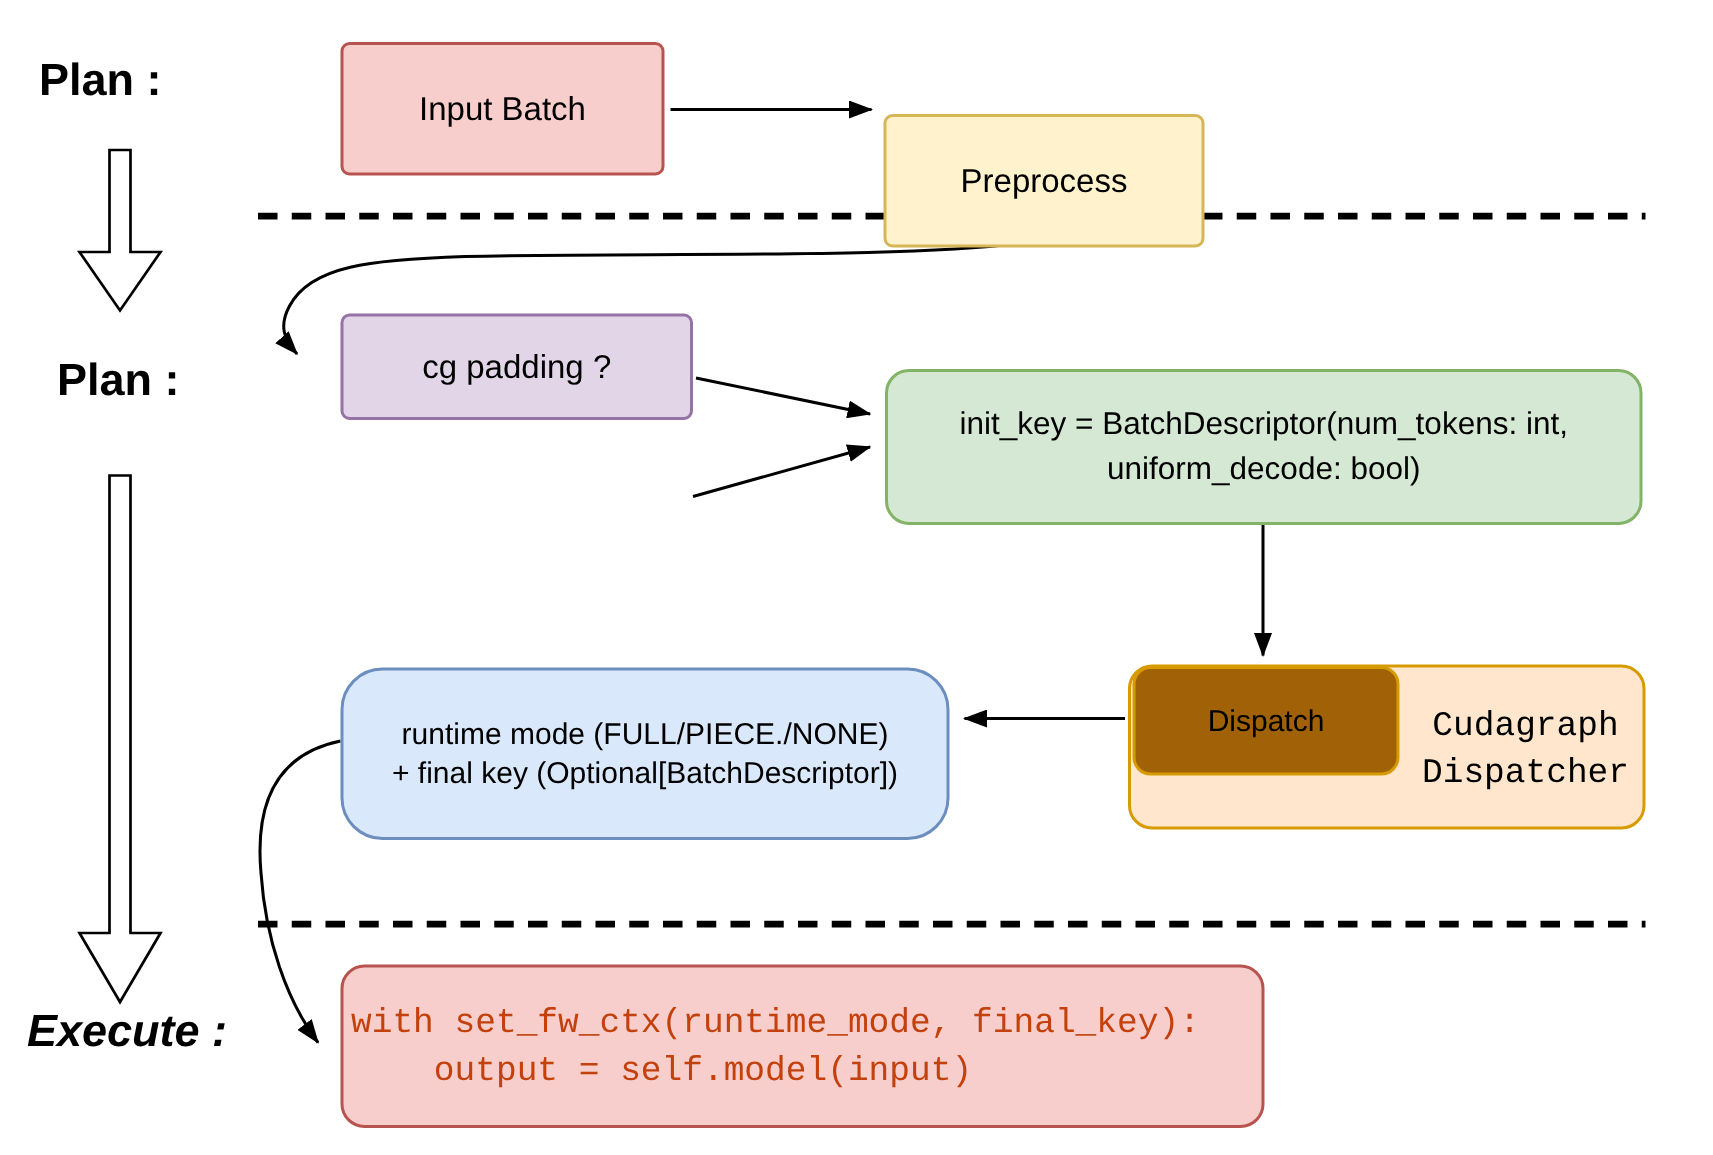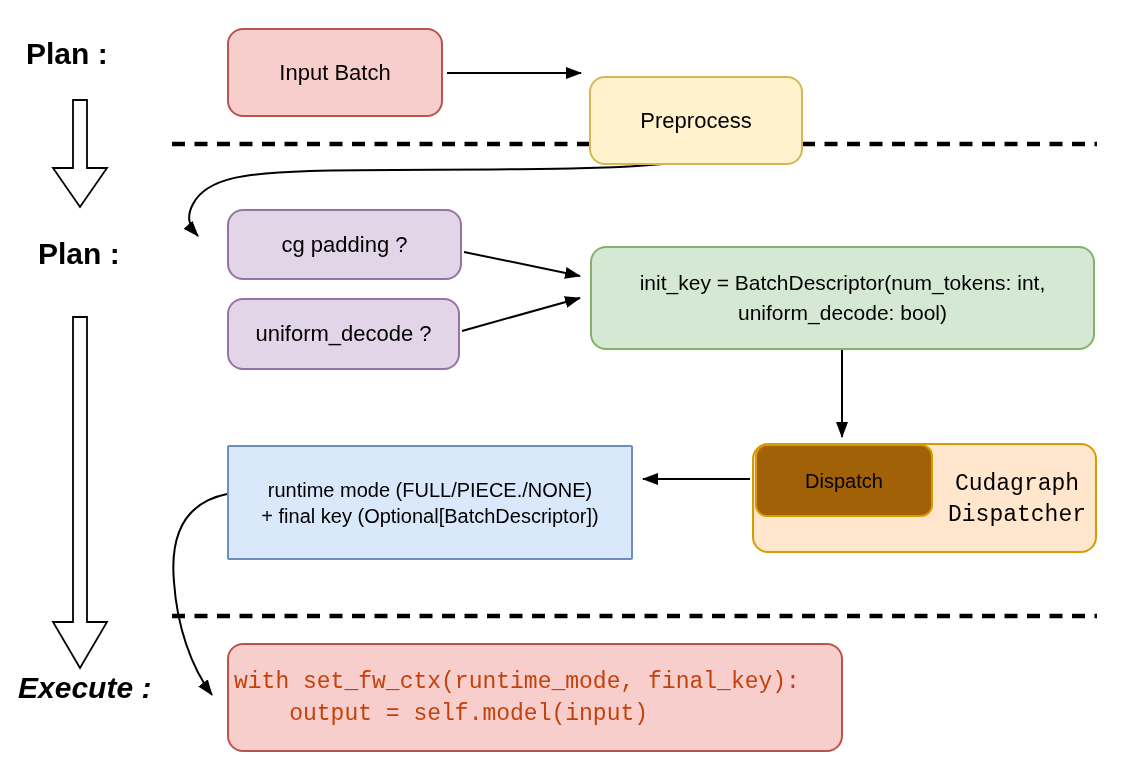--- a/index.html
+++ b/index.html
@@ -8,27 +8,27 @@
     font-family:"Liberation Sans",sans-serif;color:#000;overflow:hidden;
   }
   .wires{position:absolute;left:0;top:0;width:1142px;height:770px;}
   .stage-label{
     position:absolute;font-weight:bold;font-size:30px;line-height:32px;
     color:#000;white-space:nowrap;
   }
   .node{
     position:absolute;display:flex;align-items:center;justify-content:center;
     flex-direction:column;text-align:center;box-sizing:border-box;
-    border:2px solid #000;border-radius:16px;font-size:22px;line-height:28px;
+    border:2px solid #000;border-radius:6px;font-size:22px;line-height:28px;
   }
   .node.red   {background:#f8cecc;border-color:#b85450;}
   .node.yellow{background:#fff2cc;border-color:#d6b656;}
   .node.purple{background:#e1d5e7;border-color:#9673a6;}
   .node.green {background:#d5e8d4;border-color:#82b366;border-radius:16px;font-size:21px;line-height:30px;margin-top:17px;}
-  .node.blue  {background:#dae8fc;border-color:#6c8ebf;border-radius:2px;font-size:20px;line-height:26px;}
+  .node.blue  {background:#dae8fc;border-color:#6c8ebf;border-radius:28px;font-size:20px;line-height:26px;}
   .node.orange-outer{background:#ffe6cc;border-color:#d79b00;border-radius:16px;justify-content:flex-start;}
   .node.orange-inner{background:#a16207;border-color:#d79b00;border-radius:12px;font-size:20px;}
   .node.code{
     background:#f8cecc;border-color:#b85450;border-radius:16px;
     font-family:"Liberation Mono","DejaVu Sans Mono",monospace;
     font-size:23px;line-height:32px;color:#c2410c;
     align-items:flex-start;text-align:left;padding-left:5px;
   }
   .node .line{white-space:pre;display:block;}
   .dispatcher-label{
@@ -74,23 +74,20 @@
   </div>
 
   <div class="node yellow" style="left:589px;top:28px;width:214px;height:89px;margin-top:48px;">
     <span class="line">Preprocess</span>
   </div>
 
   <div class="node purple" style="left:227px;top:209px;width:235px;height:71px;">
     <span class="line">cg padding ?</span>
   </div>
 
-  <div class="node purple" style="left:227px;top:298px;width:233px;height:72px;">
-    <span class="line">uniform_decode ?</span>
-  </div>
 
   <div class="node green" style="left:590px;top:229px;width:505px;height:104px;">
     <span class="line">init_key = BatchDescriptor(num_tokens: int,</span>
     <span class="line">uniform_decode: bool)</span>
   </div>
 
   <div class="node orange-outer" style="left:752px;top:443px;width:345px;height:110px;">
     <div class="dispatcher-label">
       <span class="line">Cudagraph</span>
       <span class="line">Dispatcher</span>

